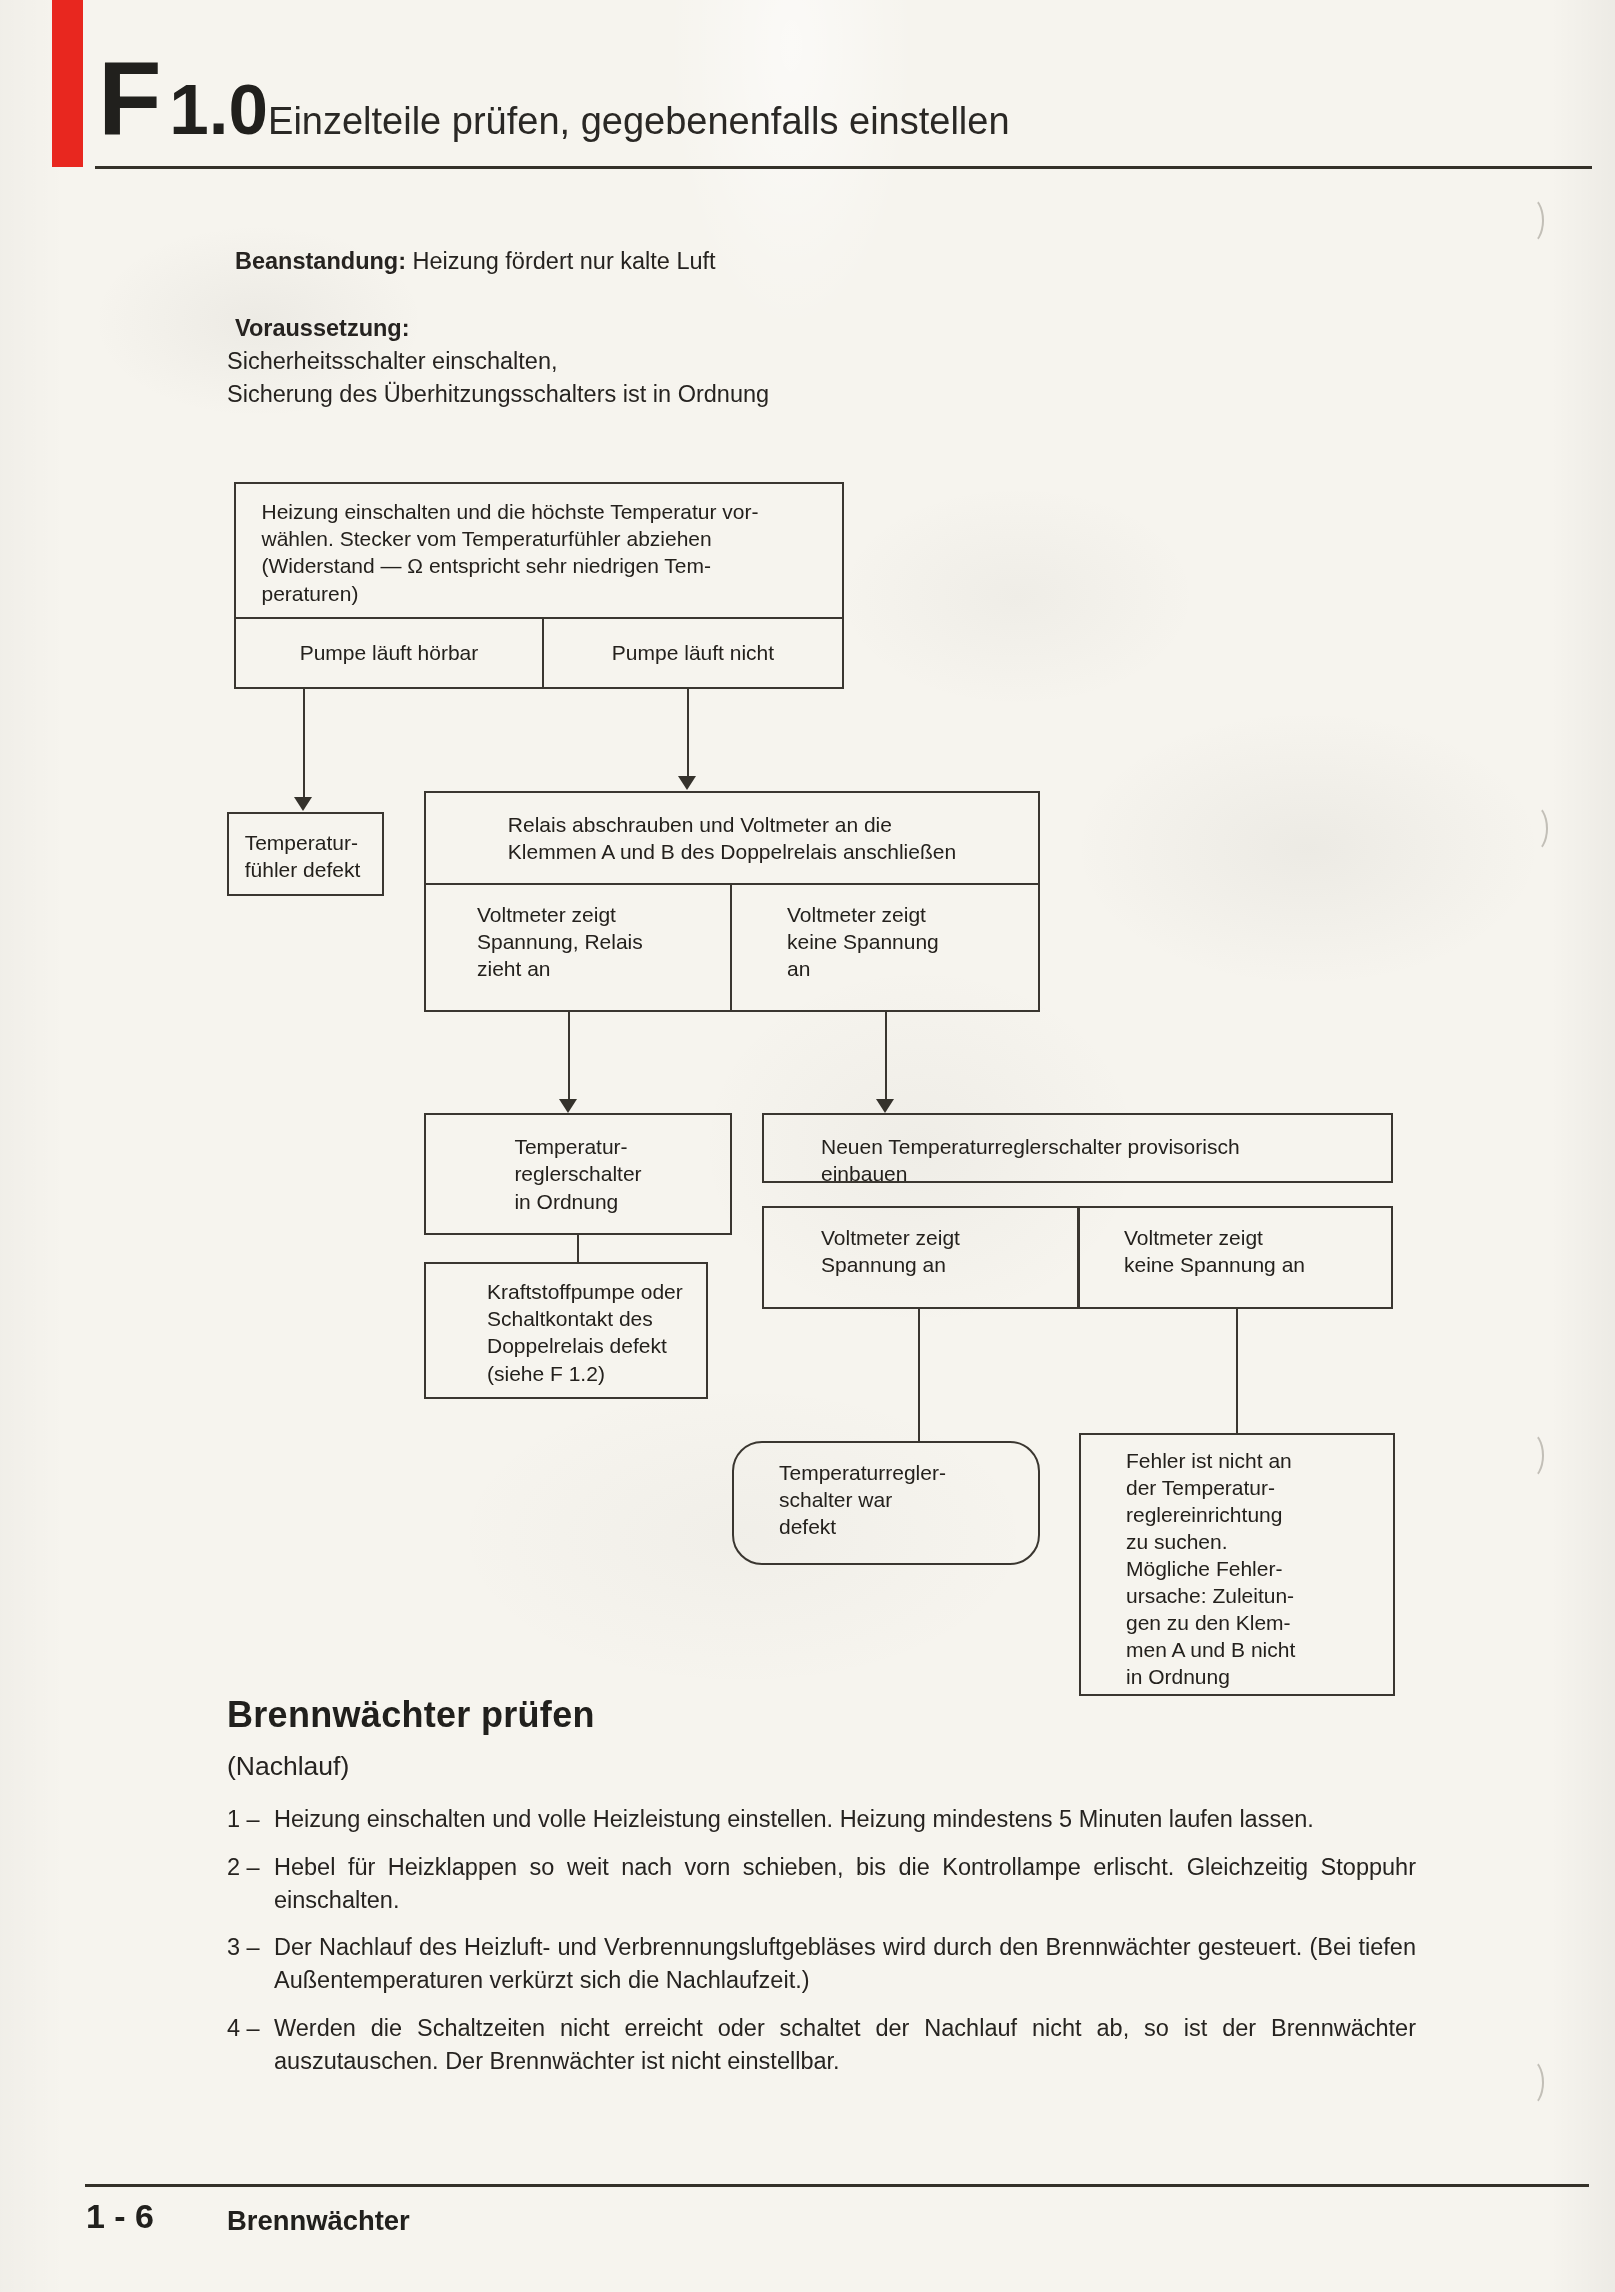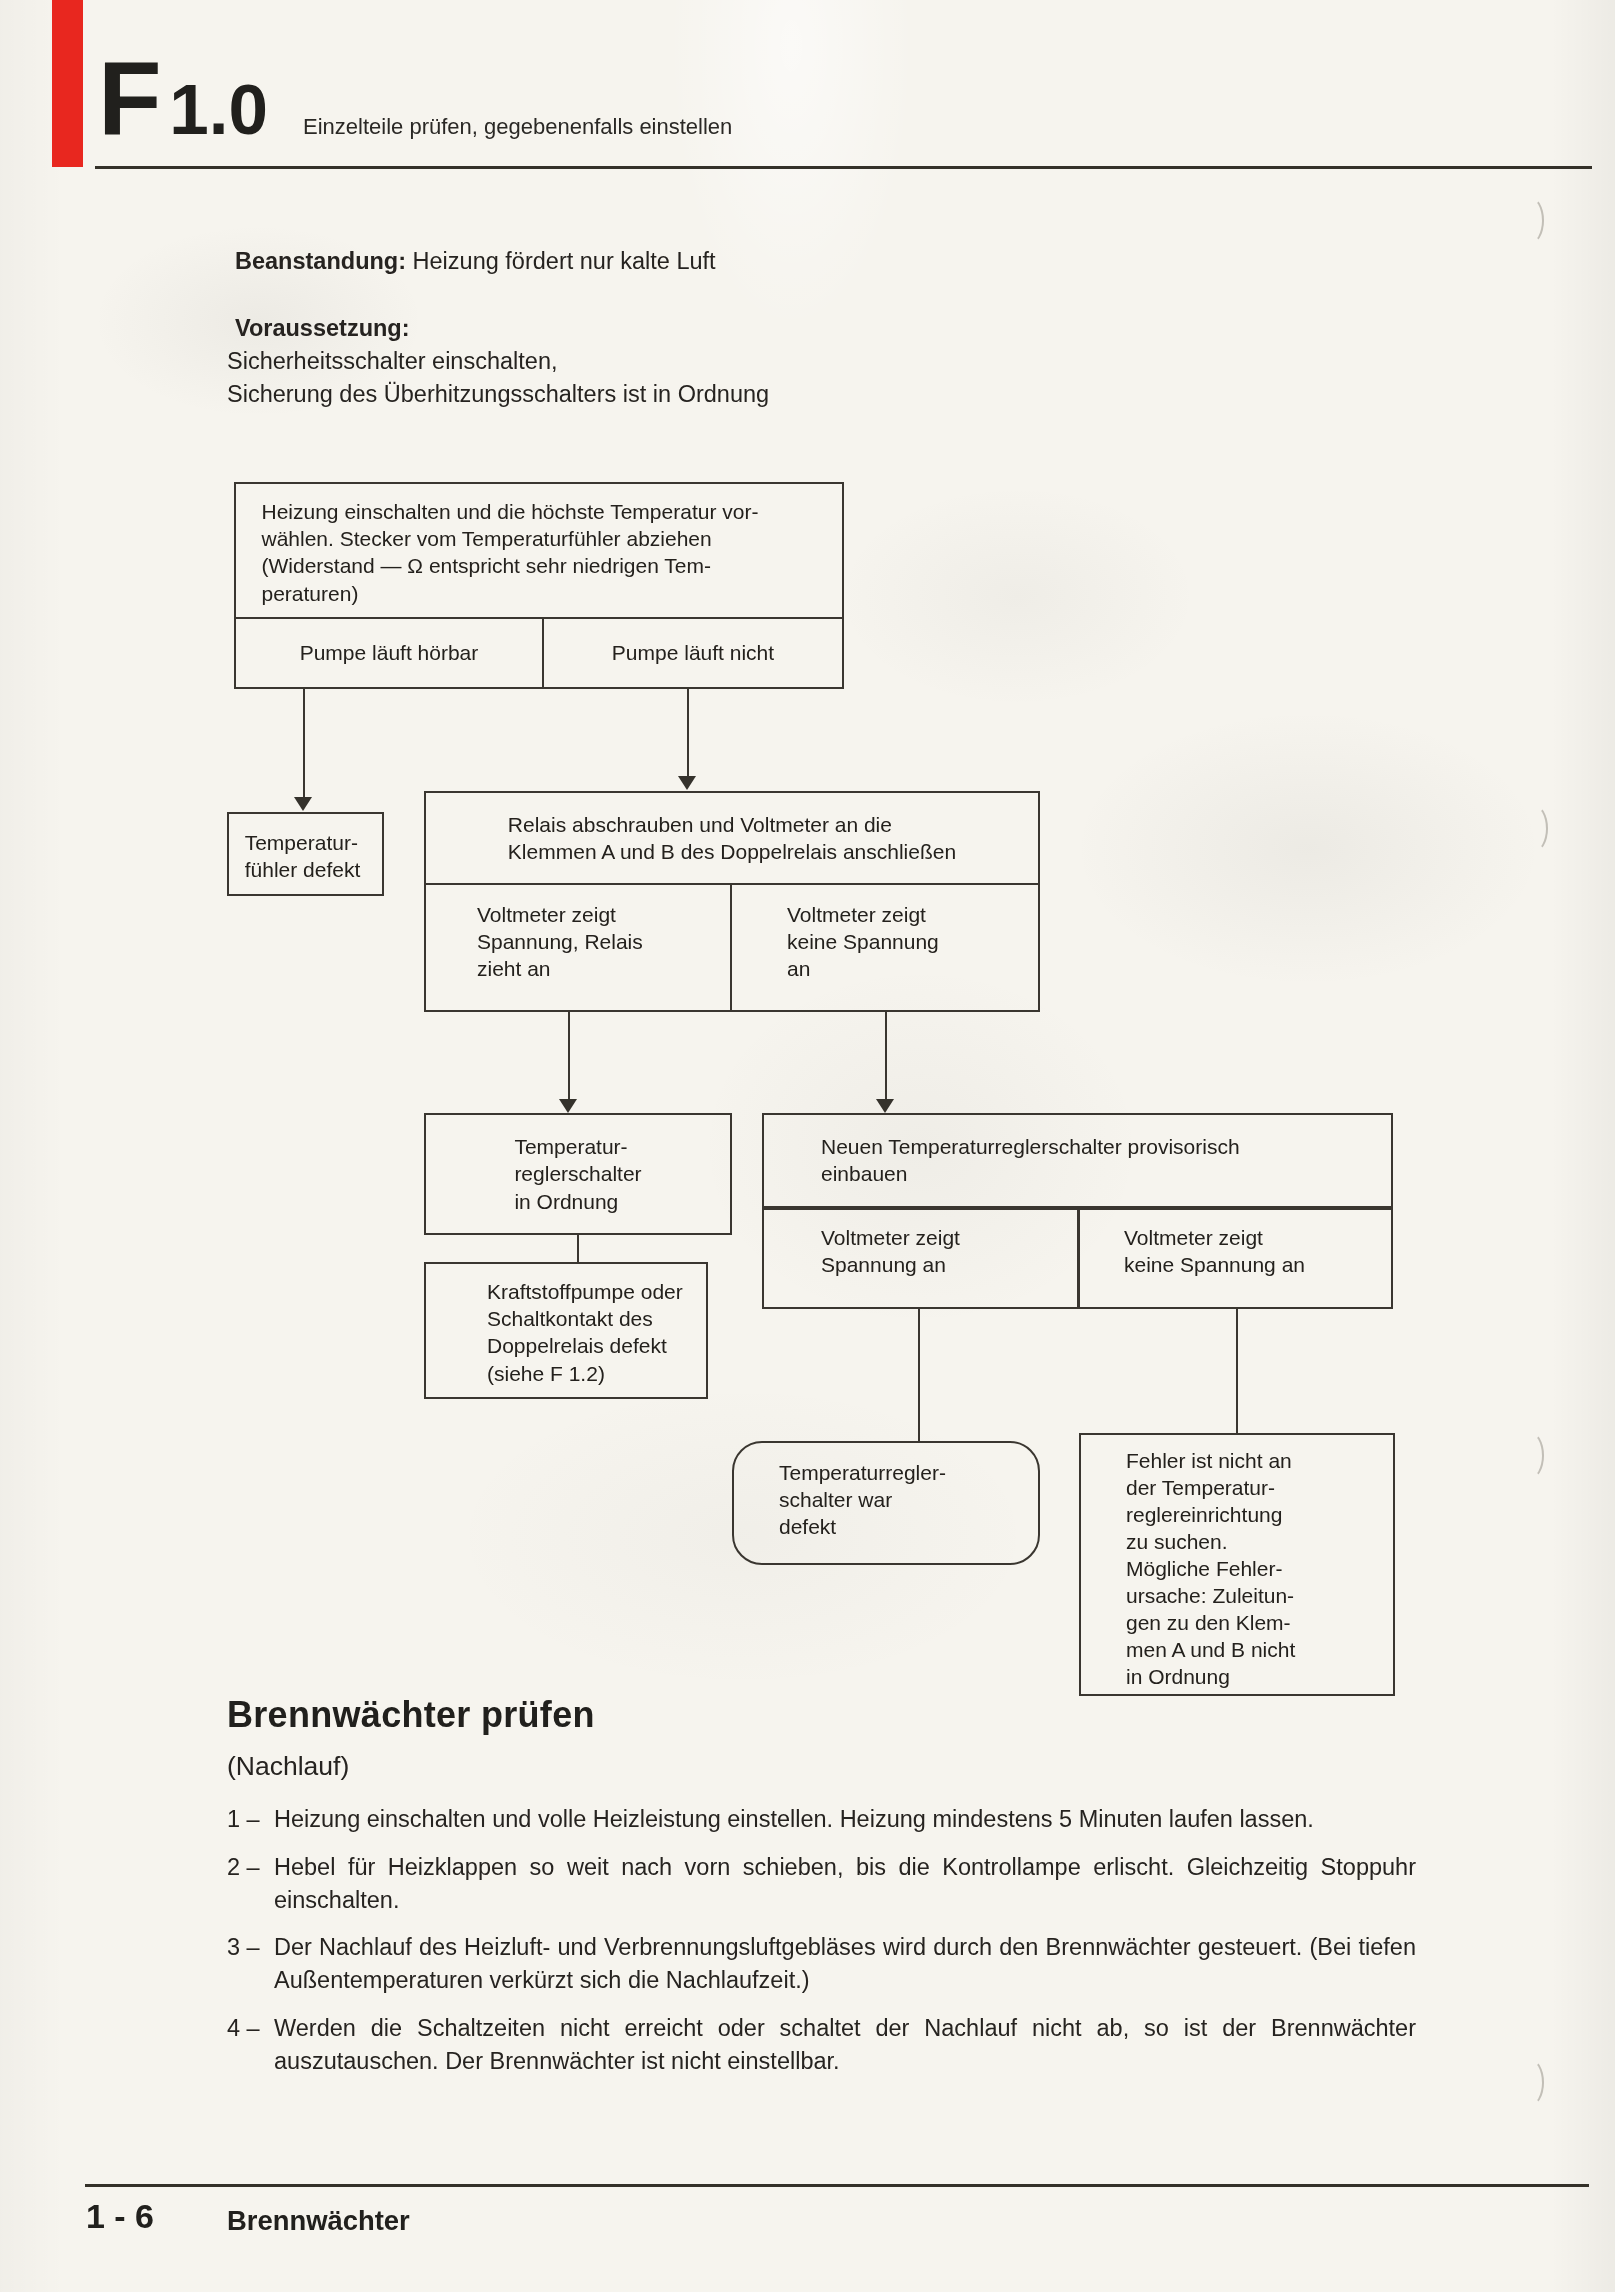--- a/index.html
+++ b/index.html
@@ -18,21 +18,21 @@
       linear-gradient(to right, rgba(0,0,0,.025), rgba(0,0,0,0) 4%, rgba(0,0,0,0) 96%, rgba(0,0,0,.04));
     font-family:"Liberation Sans", sans-serif;
     color:#262320;
     overflow:hidden;
   }
   
   .red-tab{position:absolute;left:52px;top:0;width:31px;height:167px;}
   .hdr{position:absolute;left:98px;top:57px;display:flex;align-items:baseline;white-space:nowrap;}
   .hdr .letter{font-size:104px;font-weight:bold;line-height:.8;letter-spacing:-2px;color:#21201d;}
   .hdr .number{font-size:71px;font-weight:bold;line-height:.8;margin-left:9.8px;color:#21201d;}
-  .hdr .title{font-size:22px;margin-left:35px;color:#2a2825;}
+  .hdr .title{font-size:38px;color:#2a2825;}
   .rule{position:absolute;background:#343129;}
   .hdr-rule{left:95px;top:166px;width:1497px;height:2.9px;}
   
   .intro{position:absolute;left:227px;font-size:23.5px;line-height:33px;}
   .lbl{font-weight:bold;margin-left:8px;}
   .precond{display:flex;}
   .precond .lbl{width:223px;flex:none;}
   
   .fc{
     position:absolute;box-sizing:border-box;
@@ -119,21 +119,21 @@
 reglerschalter
 in Ordnung</div>
 
   <div class="vline" style="left:577px;top:1233px;height:31px;"></div>
 
   <div class="fc" style="left:424px;top:1262px;width:284px;height:137px;padding:13.7px 0 0 61px;">Kraftstoffpumpe oder
 Schaltkontakt des
 Doppelrelais defekt
 (siehe F 1.2)</div>
 
-  <div class="fc" style="left:762px;top:1113px;width:631px;height:97px;padding:17.6px 0 0 57px;">Neuen Temperaturreglerschalter provisorisch
+  <div class="fc" style="left:762px;top:1113px;width:631px;height:70px;padding:17.6px 0 0 57px;">Neuen Temperaturreglerschalter provisorisch
 einbauen</div>
 
   <div class="fc" style="left:762px;top:1206px;width:318px;height:103px;padding:15.7px 0 0 57px;">Voltmeter zeigt
 Spannung an</div>
   <div class="fc" style="left:1077px;top:1206px;width:316px;height:103px;padding:15.7px 0 0 45px;">Voltmeter zeigt
 keine Spannung an</div>
 
   <div class="vline" style="left:918px;top:1307px;height:136px;"></div>
   <div class="vline" style="left:1236px;top:1307px;height:128px;"></div>
 

